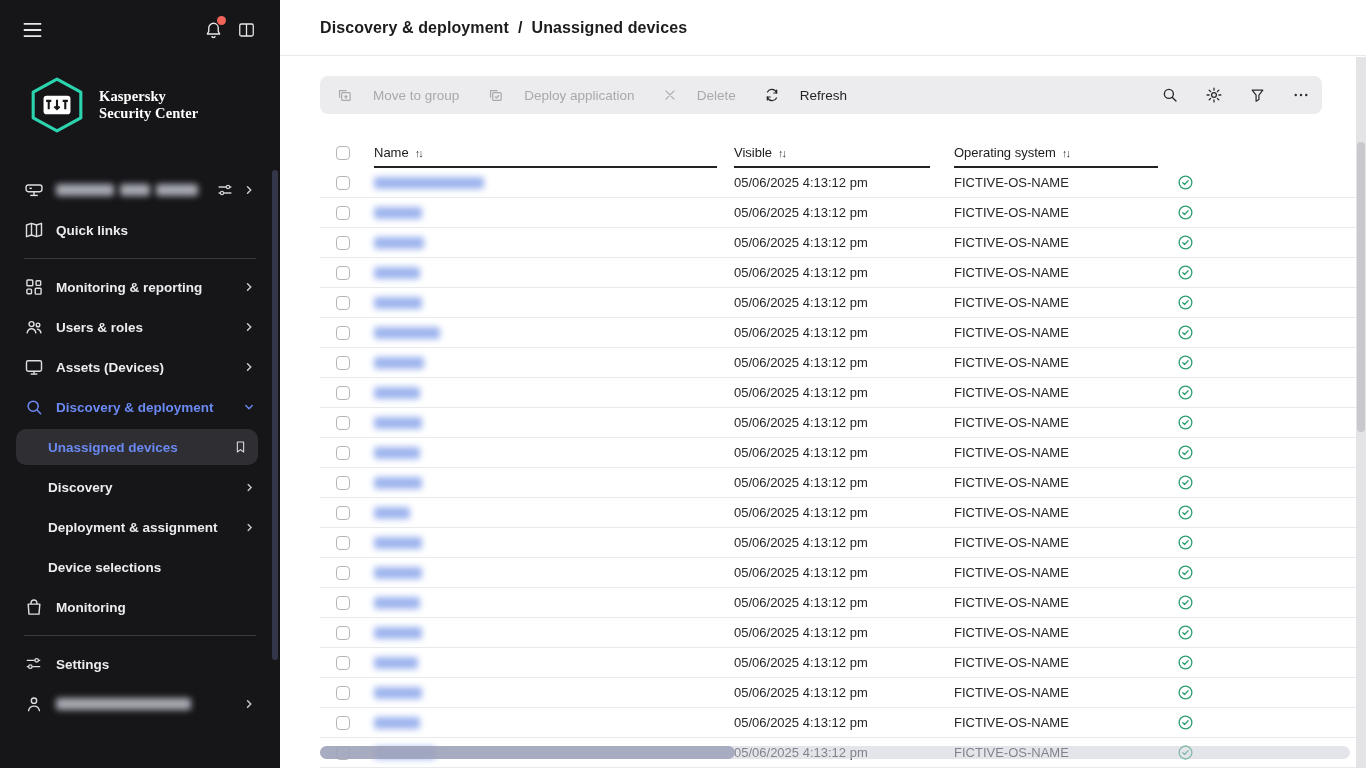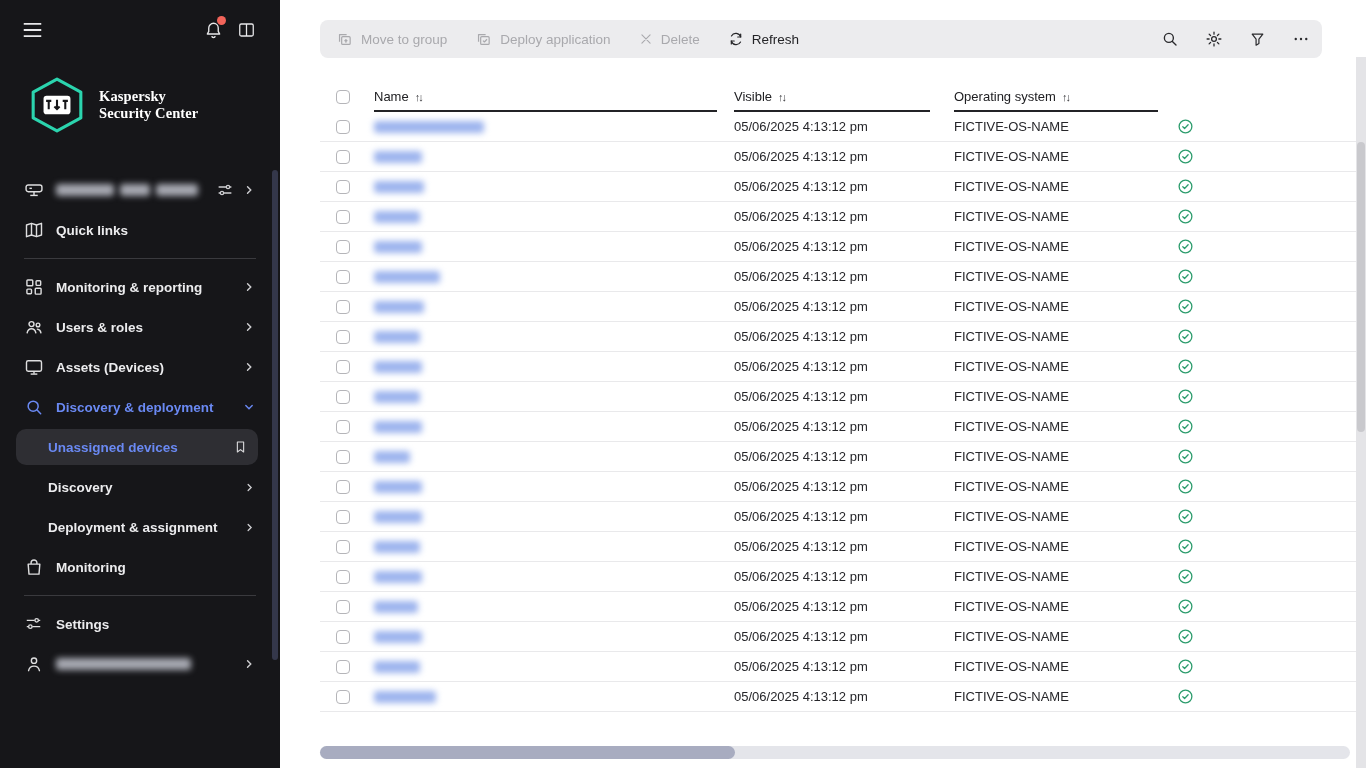--- a/index.html
+++ b/index.html
@@ -35,21 +35,21 @@
 
   
   main { position:relative; flex:1; height:768px; background:#fff; overflow:hidden; }
   .page-header { height:56px; display:flex; align-items:center; padding-left:40px; border-bottom:1px solid #e9e9eb; }
   .breadcrumb { font-size:16px; font-weight:bold; color:#1c1c1e; letter-spacing:.1px; }
   .breadcrumb .sep { padding:0 9px; font-weight:600; }
 
   .toolbar { margin:20px 0 0 40px; width:1002px; height:38px; background:#ececee; border-radius:8px;
     display:flex; align-items:center; justify-content:space-between; padding:0 12px 0 16px; }
   .tb-left { display:flex; align-items:center; gap:28px; }
-  .tb-btn { display:flex; align-items:center; gap:8px; background:none; border:none; font-family:inherit;
+  .tb-btn { display:flex; align-items:center; gap:20px; background:none; border:none; font-family:inherit;
     font-size:13.5px; color:#242427; cursor:pointer; }
   .tb-btn.disabled { color:#a9a9ad; cursor:default; }
   .tb-right { display:flex; align-items:center; gap:26px; }
   .tb-icon { background:none; border:none; color:#2a2a2d; cursor:pointer; display:inline-flex; padding:0; }
 
   .table { margin:23px 0 0 40px; width:1046px; font-size:13px; color:#26262a; }
   .thead { display:flex; height:31px; align-items:center; font-size:13px; color:#202023; }
   .cell { flex:none; display:flex; align-items:center; }
   .c-check { width:54px; padding-left:16px; }
   .c-name { width:360px; }
@@ -250,20 +250,23 @@
 
       <div class="nav-sub">
         <span class="ni-label">Deployment &amp; assignment</span>
         <span class="chev" style="color:#cfcfd2">
           <svg width="13" height="13" viewBox="0 0 24 24" stroke="currentColor" stroke-width="2.4" fill="none" stroke-linecap="round">
               <path d="M9.5 6.5 15 12l-5.5 5.5"></path>
             </svg>
         </span>
       </div>
 
+      <div class="nav-sub">
+        <span class="ni-label">Device selections</span>
+      </div>
 
       <div class="nav-item">
         <span class="ni-icon">
           <svg width="20" height="20" viewBox="0 0 24 24" stroke="currentColor" stroke-width="1.7" fill="none" stroke-linejoin="round">
             <path d="M5 8.5h14l-1 12H6z"></path>
               <path d="M8.5 8.5V7a3.5 3.5 0 0 1 7 0v1.5"></path>
           </svg>
         </span>
         <span class="ni-label">Monitoring</span>
       </div>
@@ -297,20 +300,25 @@
               <path d="M9.5 6.5 15 12l-5.5 5.5"></path>
             </svg>
         </span>
       </div>
 
     </nav>
     <div class="sb-scrollbar"></div>
   </aside>
 
   <main>
+    <header class="page-header">
+      <div class="breadcrumb">
+        <span>Discovery &amp; deployment</span><span class="sep">/</span><span>Unassigned devices</span>
+      </div>
+    </header>
 
     <div class="toolbar">
       <div class="tb-left">
         <button class="tb-btn disabled">
           <svg width="17" height="17" viewBox="0 0 24 24" stroke="currentColor" stroke-width="1.7" fill="none" stroke-linejoin="round">
             <path d="M15 5H5v10"></path>
               <rect x="8" y="8" width="12" height="11" rx="1.5"></rect>
               <path d="M14 16.5v-4M12 14.3l2-2 2 2"></path>
           </svg>
           <span>Move to group</span>

